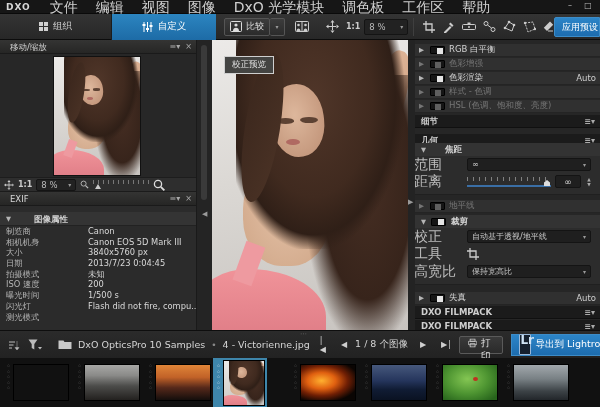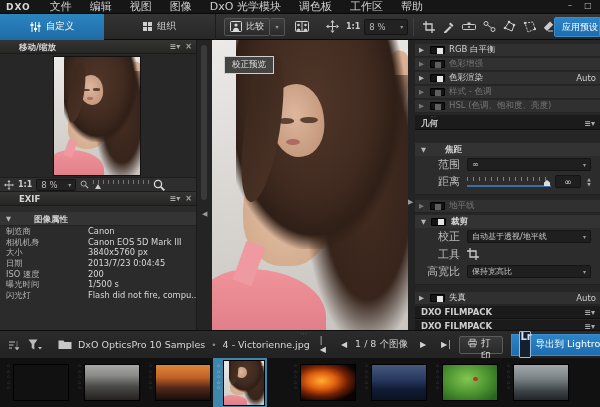--- a/index.html
+++ b/index.html
@@ -6,21 +6,21 @@
   html,body { background:#000; }
   body { font-family:"DejaVu Sans","Liberation Sans",sans-serif; }
   .app { position:relative; width:600px; height:407px; background:#1c1c1c; overflow:hidden;
          color:#c8c8c8; font-size:8.5px; -webkit-font-smoothing:antialiased; }
   svg.ic { display:inline-block; vertical-align:middle; }
 
   
   .menubar { position:absolute; left:0; top:0; width:600px; height:14px; background:#161616;
              display:flex; align-items:center; gap:0; border-bottom:1px solid #0a0a0a; }
   .logo { font-weight:bold; font-size:9px; letter-spacing:1px; color:#d8d8d8; padding:0 10px 0 6px; }
-  .menu-item { padding:0 9px; font-size:11px; color:#cfcfcf; line-height:14px; }
+  .menu-item { padding:0 9px; font-size:14px; color:#cfcfcf; line-height:14px; }
   .win-controls { margin-left:auto; display:flex; gap:2px; padding-right:4px; }
   .win-btn { width:16px; height:11px; text-align:center; line-height:10px; font-size:8px; color:#bbb; }
 
   
   .toolbar { position:absolute; left:0; top:14px; width:600px; height:26px;
              background:linear-gradient(#343434,#272727); border-bottom:1px solid #0c0c0c;
              display:flex; align-items:center; }
   .tab { height:26px; display:flex; align-items:center; justify-content:center; gap:5px; font-size:9.5px; color:#d2d2d2; }
   .tab.organize { width:112px; border-right:1px solid #1c1c1c; }
   .tab.customize { width:104px; background:linear-gradient(#2c85c0,#1d6ba6); color:#fff; }
@@ -33,21 +33,21 @@
   .zoom-dd { height:16px; width:44px; background:#222; border:1px solid #141414; border-radius:2px;
              display:flex; align-items:center; justify-content:space-between; padding:0 4px; color:#bbb; font-size:8.5px; }
   .caret { font-size:6px; color:#999; }
   .apply-btn { position:absolute; right:0; top:3px; height:20px; width:46px; overflow:hidden;
                background:linear-gradient(#2c85c8,#1d6cae); border:1px solid #3c8cc8; border-radius:2px 0 0 2px;
                display:flex; align-items:center; gap:3px; padding:0 4px; color:#fff; font-size:9px; white-space:nowrap; }
 
   
   .left-panel { position:absolute; left:0; top:40px; width:196px; height:290px; background:#2b2b2b; overflow:hidden; }
   .phdr { position:relative; height:14px; background:linear-gradient(#343433,#262625); border-bottom:1px solid #1a1a1a;
-          font-weight:bold; color:#d6d6d6; font-size:8.5px; line-height:14px; padding-left:19px; }
+          font-weight:normal; color:#d6d6d6; font-size:8.5px; line-height:14px; padding-left:10px; }
   .phdr .hicons { position:absolute; right:4px; top:0; display:flex; gap:5px; }
   .hico { color:#aaa; font-size:8px; line-height:14px; }
   .thumb-area { position:relative; height:124px; background:#272727; border-bottom:1px solid #1d1d1d; }
   .nav-thumb { position:absolute; left:53px; top:2px; width:88px; height:120px; border:1px solid #111; }
   .zoomrow { position:relative; height:14px; background:#2e2e2e; display:flex; align-items:center; gap:4px; padding:0 4px;
              border-bottom:1px solid #1b1b1b; }
   .ratio-lbl { font-size:8px; color:#ccc; font-weight:bold; }
   .mini-slider { position:relative; width:56px; height:9px; }
   .mini-slider .ticks { position:absolute; left:0; right:0; top:0; height:4px;
        background:repeating-linear-gradient(90deg,#777 0 1px,transparent 1px 5px); }
@@ -103,21 +103,21 @@
   .toggle.on .knob { right:1px; background:#e4e4e4; }
   .toggle.off .knob { left:4px; background:#5f5f5f; }
   .pal-hdr { position:absolute; left:0; width:185px; height:13px; background:#1b1b1b; border-bottom:1px solid #101010;
              line-height:13px; font-weight:bold; font-size:8.5px; color:#cfcfcf; padding-left:6px; }
   .pal-hdr .hicons { position:absolute; right:5px; top:0; }
   .sub-blk { position:absolute; left:0; width:185px; background:#2c2c2c; border-bottom:1px solid #202020; }
   .sub-title { height:13px; display:flex; align-items:center; gap:5px; padding:0 6px; font-size:8.5px; color:#d6d6d6;
                background:#333; font-weight:bold; }
   .sub-title .tri { font-size:6.5px; color:#b5b5b5; }
   .ctl-row { position:relative; height:17px; display:flex; align-items:center; }
-  .ctl-lbl { position:absolute; right:140px; width:46px; text-align:right; color:#bdbdbd; font-size:11px; }
+  .ctl-lbl { position:absolute; right:140px; width:46px; text-align:left; color:#bdbdbd; font-size:14px; }
   .dd { position:absolute; left:52px; width:124px; height:13px; background:#1f1f1f; border:1px solid #141414;
         border-radius:2px; display:flex; align-items:center; justify-content:space-between; padding:0 4px;
         color:#c6c6c6; font-size:8px; }
   .slider { position:absolute; left:52px; width:84px; height:11px; border-bottom:2px solid #3a6ea5; }
   .slider .ticks { position:absolute; left:0; right:0; top:1px; height:4px;
         background:repeating-linear-gradient(90deg,#808080 0 1px,transparent 1px 6px); }
   .slider .sptr { position:absolute; right:1px; bottom:-1px; width:6px; height:6px; background:#ddd;
         clip-path:polygon(50% 0,100% 40%,100% 100%,0 100%,0 40%); }
   .valbox { position:absolute; left:140px; width:26px; height:13px; background:#1f1f1f; border:1px solid #141414;
             border-radius:2px; text-align:center; line-height:12px; color:#ddd; font-size:9px; }
@@ -128,22 +128,22 @@
   
   .statusbar { position:absolute; left:0; top:330px; width:600px; height:28px; background:linear-gradient(#2b2b2b,#222);
                border-top:1px solid #0e0e0e; display:flex; align-items:center; font-size:9px; }
   .sb-ico { display:flex; align-items:center; gap:1px; margin-left:8px; color:#bbb; }
   .sb-text { color:#d5d5d5; font-size:9.5px; white-space:nowrap; }
   .sb-nav { color:#cfcfcf; font-size:8px; margin:0 7px; letter-spacing:1px; }
   .print-btn { display:flex; align-items:flex-start; gap:4px; border:1px solid #5a5a5a; border-radius:2px;
                background:linear-gradient(#3a3a3a,#2a2a2a); height:18px; padding:0 8px; color:#e2e2e2; font-size:9.5px; }
   .lr-btn { display:flex; align-items:center; gap:4px; height:22px; padding:0 7px; margin-left:8px; margin-right:0;
             background:linear-gradient(#2c85c8,#1d6cae); border:1px solid #3c8cc8; color:#fff; font-size:9.5px; white-space:nowrap; }
-  .lr-badge { width:12px; height:27px; background:#15202e; border:1px solid #9ab8d8; color:#cfe3f5;
-              font-size:10px; font-weight:bold; text-align:center; line-height:10px; border-radius:1px; }
+  .lr-badge { width:12px; height:21px; background:#15202e; border:1px solid #9ab8d8; color:#cfe3f5;
+              font-size:12px; font-weight:bold; text-align:center; line-height:10px; border-radius:1px; }
   .grip { position:absolute; left:300px; top:0; color:#777; font-size:7px; line-height:6px; }
 
   
   .filmstrip { position:absolute; left:0; top:358px; width:600px; height:49px; background:#111; }
   .cell { position:absolute; top:4px; height:41px; display:flex; align-items:center; }
   .stars { writing-mode:vertical-rl; text-orientation:upright; font-size:4.5px; letter-spacing:0.5px;
            color:#5c5c5c; line-height:7px; height:40px; }
   .timg { width:56px; height:37px; border:1px solid #000; margin-left:1px; }
   .cell.sel { top:0; height:49px; background:#3e86ab; padding:0 2px; }
   .cell.sel .stars { color:#cfe0ea; }
@@ -172,37 +172,37 @@
     <span class="menu-item">调色板</span>
     <span class="menu-item">工作区</span>
     <span class="menu-item">帮助</span>
     <span class="win-controls">
       <span class="win-btn">–</span>
       <span class="win-btn">□</span>
     </span>
   </div>
 
   <div class="toolbar">
+    <div class="tab organize">
+      <span class="grid-ic">
+          <span></span>
+          <span></span>
+          <span></span>
+          <span></span>
+        </span>
+      <span>组织</span>
+    </div>
     <div class="tab customize">
       <svg class="ic" width="11" height="10" viewBox="0 0 11 10">
         <path d="M2 0v10M5.5 0v10M9 0v10" stroke="#fff" stroke-width="1"></path>
         <rect x="0.5" y="2" width="3" height="2" fill="#fff"></rect>
           <rect x="4" y="6" width="3" height="2" fill="#fff"></rect>
           <rect x="7.5" y="3" width="3" height="2" fill="#fff"></rect>
       </svg>
       <span>自定义</span>
-    </div>
-    <div class="tab organize">
-      <span class="grid-ic">
-          <span></span>
-          <span></span>
-          <span></span>
-          <span></span>
-        </span>
-      <span>组织</span>
     </div>
     <div style="width:8px"></div>
     <div class="tbtn">
       <svg class="ic" width="12" height="11" viewBox="0 0 12 11">
         <rect x="0.5" y="0.5" width="11" height="10" rx="1" fill="none" stroke="#ddd"></rect>
         <circle cx="6" cy="4" r="1.6" fill="#ddd"></circle>
           <path d="M3 10c0-2 1.3-3.2 3-3.2S9 8 9 10" fill="#ddd"></path>
       </svg>
       <span>比较</span>
     </div>
@@ -354,30 +354,38 @@
         </div>
       <div class="exif-row">
         <span class="lbl">大小</span>
         <span class="val">3840x5760 px</span>
         </div>
       <div class="exif-row">
         <span class="lbl">日期</span>
         <span class="val">2013/7/23 0:04:45</span>
         </div>
       <div class="exif-row">
+        <span class="lbl">拍摄模式</span>
+        <span class="val">未知</span>
+        </div>
+      <div class="exif-row">
         <span class="lbl">ISO 速度</span>
         <span class="val">200</span>
         </div>
       <div class="exif-row">
         <span class="lbl">曝光时间</span>
         <span class="val">1/500 s</span>
         </div>
       <div class="exif-row">
         <span class="lbl">闪光灯</span>
         <span class="val">Flash did not fire, compu...</span>
+        </div>
+      <div class="exif-row">
+        <span class="lbl">测光模式</span>
+        <span class="val"></span>
         </div>
 
     </div>
   </div>
 
   <div class="ldivider">
     <div class="vthumb"></div>
     <span class="collapse" style="left:5px;top:170px">◀</span>
   </div>
 
@@ -439,21 +447,21 @@
       <span class="toggle off">
           <span class="knob"></span>
         </span>
       <span class="rp-label">HSL (色调、饱和度、亮度)</span>
     </div>
 
     <div class="pal-hdr" style="top:75px">
       <span>细节</span>
       <span class="hicons"><span class="hico">≡▾</span></span>
     </div>
-    <div class="pal-hdr" style="top:77px">
+    <div class="pal-hdr" style="top:94px">
       <span>几何</span>
       <span class="hicons"><span class="hico">≡▾</span></span>
     </div>
 
     <div class="sub-blk" style="top:103px;height:52px">
       <div class="sub-title">
         <span class="tri">▼</span>
         <span style="margin-left:14px">焦距</span>
       </div>
       <div class="ctl-row">

